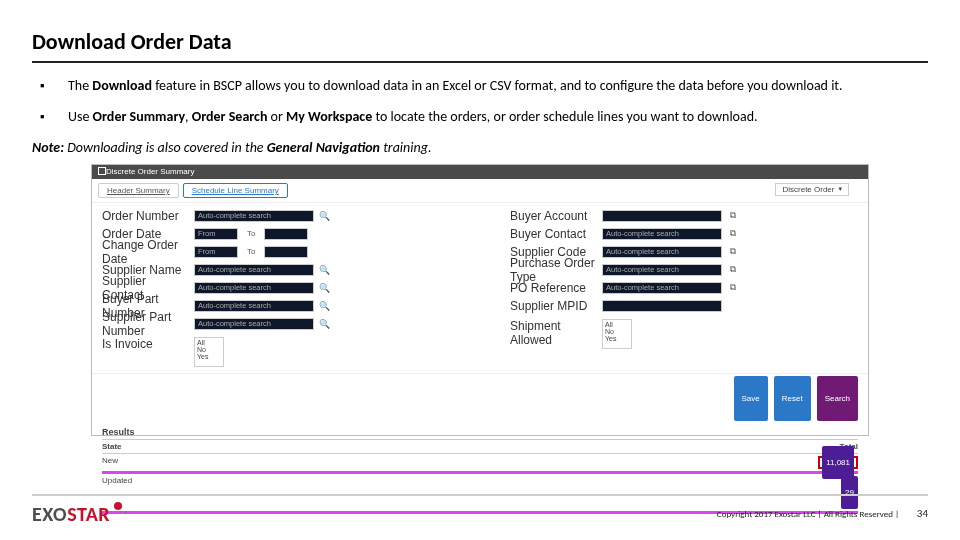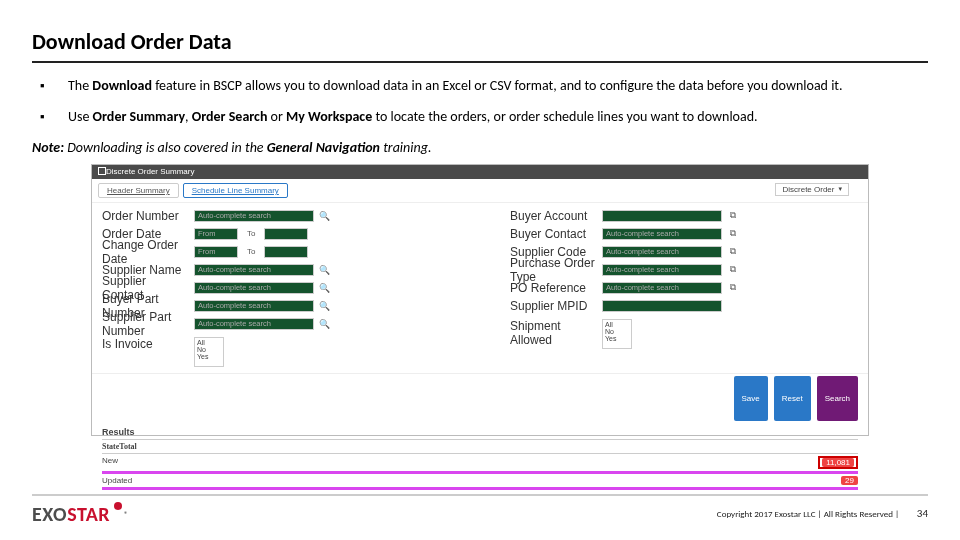--- a/index.html
+++ b/index.html
@@ -21,39 +21,39 @@
   .tab { padding: 2px 8px; border: 1px solid #ccc; border-radius: 2px; color: #555; font-size: 8px; background:#fff;text-decoration:underline;}
   .tab.active { color: #2a78c7; border-color:#2a78c7; }
   .toolbar-right { position: absolute; right: 19px; top: 18px; }
   .dd { border: 1px solid #ccc; padding: 1px 6px; font-size: 8px; display: inline-flex; align-items: center; gap: 4px; }
   .dd::after { content: "▾"; font-size: 7px; }
 
   .form-area { display: flex; gap: 60px; padding: 4px 10px 4px 10px; }
   .col { flex: 1; }
   .row { display: flex; align-items: center; height: 18px; gap: 6px; }
   .lblf { width: 86px; font-size: 12px; color: #333; }
-  .inp { height: 12px; border: 1px solid #ccc; background: #14532d; font-size: 7.5px; color: #aaa; padding: 0 3px; display:flex; align-items:center; }
+  .inp { height: 12px; border: 1px solid #ccc; background: #0f172a; font-size: 7.5px; color: #aaa; padding: 0 3px; display:flex; align-items:center; }
   .inp.w1 { width: 120px; }
   .inp.ws { width: 44px; }
   .to { font-size: 8px; color:#555; padding:0 3px;}
   .mag, .cpy { width: 10px; height: 10px; display:inline-flex; align-items:center; justify-content:center; color:#555; font-size:9px; }
   .listbox { width: 30px; height: 30px; border: 1px solid #ccc; font-size: 7px; padding:1px 2px; display:flex; flex-direction:column; gap:0; }
   .listbox div { line-height:1; }
 
   .btnbar { display:flex; justify-content:flex-end; gap:6px; padding: 2px 10px; border-top:1px solid #eee; margin-top:2px;}
   .btn { font-size:8px; padding:18px 8px; border-radius:2px; color:#fff; }
   .btn.save { background:#2a78c7; }
   .btn.reset { background:#2a78c7; }
   .btn.search { background:#701a75; }
 
   .results { padding: 4px 10px 0 10px; }
   .res-title { font-size: 9px; font-weight: 700; margin-bottom: 2px; }
-  .res-head { display:flex; border-top:1px solid #ccc; border-bottom:1px solid #ccc; padding:2px 0; font-weight:700;font-family:Liberation Serif, serif; }
+  .res-head { display:flex; justify-content:space-between; border-top:1px solid #ccc; border-bottom:1px solid #ccc; padding:2px 0; font-weight:700; }
   .res-row { display:flex; justify-content:space-between; padding:2px 0; border-bottom:3px solid #d946ef; }
-  .badge { background:#ef4444; color:#fff; padding:0 4px; border-radius:2px; font-size:8px; }
+  .badge { background:#4c1d95; color:#fff; padding:12px 4px; border-radius:2px; font-size:8px; }
   .hl { border:2px solid #c00; padding:0 2px; }
 
   .divider { position:absolute; left:32px; right:32px; bottom:44px; border-top:2px solid #ccc; }
   .footer { position:absolute; left:32px; right:32px; bottom:14px; display:flex; justify-content:space-between; align-items:flex-start; }
   .logo { display:flex; align-items:center; font-weight:800; font-size:20px; letter-spacing:0.5px; color:#4d4d4d; }
   .logo .exo { color:#4d4d4d; }
   .logo .star { color:#c8102e; }
   .logo .dot { width:8px; height:8px; background:#c8102e; border-radius:50%; display:inline-block; margin-left:4px; transform:translateY(-8px);}
   .logo sup { font-size:8px; color:#777; margin-left:2px;}
   .copy { font-size:9px; color:#222; }

